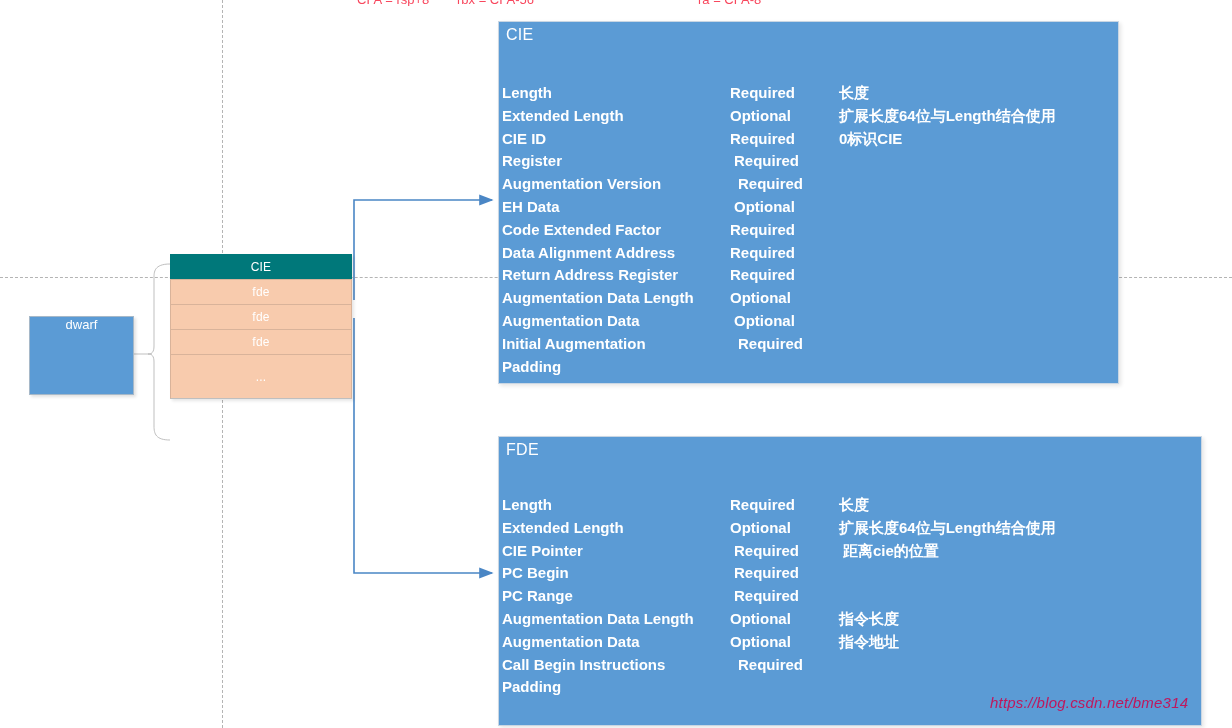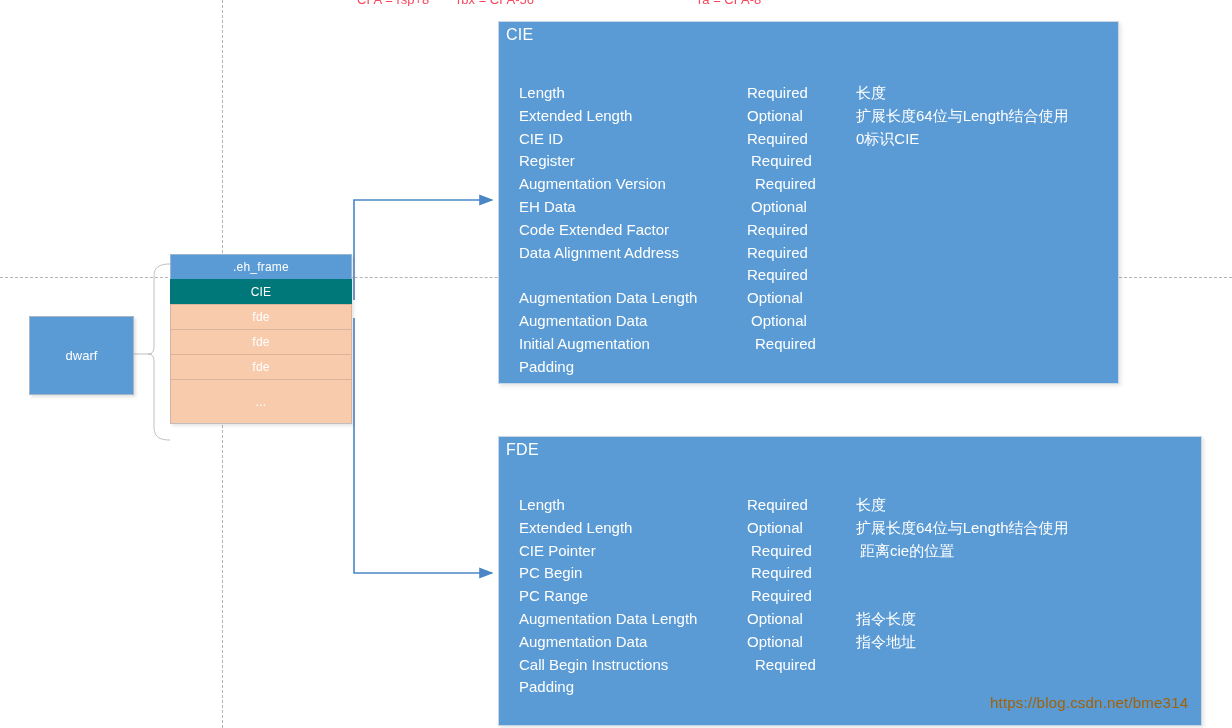--- a/index.html
+++ b/index.html
@@ -58,21 +58,20 @@
     left: 29px;
     top: 316px;
     width: 103px;
     height: 77px;
     background: #5b9bd5;
     border: 1px solid #a6b8c8;
     box-shadow: 2px 2px 3px rgba(0,0,0,0.12);
     color: #ffffff;
     font-size: 13px;
     display: flex;
-    align-items: center;
     justify-content: center;
     z-index: 5;
   }
 
   
   .stack {
     position: absolute;
     left: 170px;
     top: 254px;
     width: 182px;
@@ -129,23 +128,24 @@
     position: absolute;
     left: 7px;
     top: 4px;
     font-size: 16px;
     color: #ffffff;
     letter-spacing: .3px;
   }
 
   .rows {
     position: absolute;
-    left: 20px;
+    left: 3px;
     top: 60px;
     width: 100%;
+    font-weight: bold;
   }
   .panel-fde .rows { top: 478px; }
 
   .row {
     position: relative;
     height: 22.8px;
     font-size: 15px;
     line-height: 22.8px;
     white-space: nowrap;
   }
@@ -165,24 +165,25 @@
   .row.j1 .cell-req  { left: 232px; }
   .row.j2 .cell-req  { left: 236px; }
   .row.j1 .cell-note { left: 341px; }
 
   
   .watermark {
     position: absolute;
     left: 990px;
     top: 694px;
     font-size: 15px;
-    color: #a16207;
+    color: #be185d;
     z-index: 8;
     white-space: nowrap;
     letter-spacing: .2px;
+    font-style: italic;
   }
 </style>
 </head>
 <body>
 
 <div id="canvas">
 
   <div class="dash-v"></div>
   <div class="dash-h"></div>
 
@@ -193,23 +194,20 @@
   <div class="dwarf-box">
     <span>dwarf</span>
   </div>
 
   <svg class="brace-svg" width="45" height="180">
     <path d="M 0 92 L 22 92" stroke="#bfbfbf" stroke-width="1" fill="none"></path>
     <path d="M 40 2 C 24 2, 24 10, 24 16 L 24 84 C 24 90, 22 92, 18 92 C 22 92, 24 94, 24 100 L 24 164 C 24 172, 26 178, 40 178" stroke="#bfbfbf" stroke-width="1" fill="none"></path>
   </svg>
 
   <div class="stack">
-    <div class="stack-row r-ehframe">
-      <span>.eh_frame</span>
-    </div>
     <div class="stack-row r-cie">
       <span>CIE</span>
     </div>
     <div class="stack-row r-fde">
       <span>fde</span>
     </div>
     <div class="stack-row r-fde">
       <span>fde</span>
     </div>
     <div class="stack-row r-fde">
@@ -276,20 +274,21 @@
         <span class="cell-name">Code Extended Factor</span>
         <span class="cell-req">Required</span>
         <span class="cell-note"></span>
       </div>
       <div class="row">
         <span class="cell-name">Data Alignment Address</span>
         <span class="cell-req">Required</span>
         <span class="cell-note"></span>
       </div>
       <div class="row">
+        <span class="cell-name">Return Address Register</span>
         <span class="cell-req">Required</span>
         <span class="cell-note"></span>
       </div>
       <div class="row">
         <span class="cell-name">Augmentation Data Length</span>
         <span class="cell-req">Optional</span>
         <span class="cell-note"></span>
       </div>
       <div class="row j1">
         <span class="cell-name">Augmentation Data</span>

